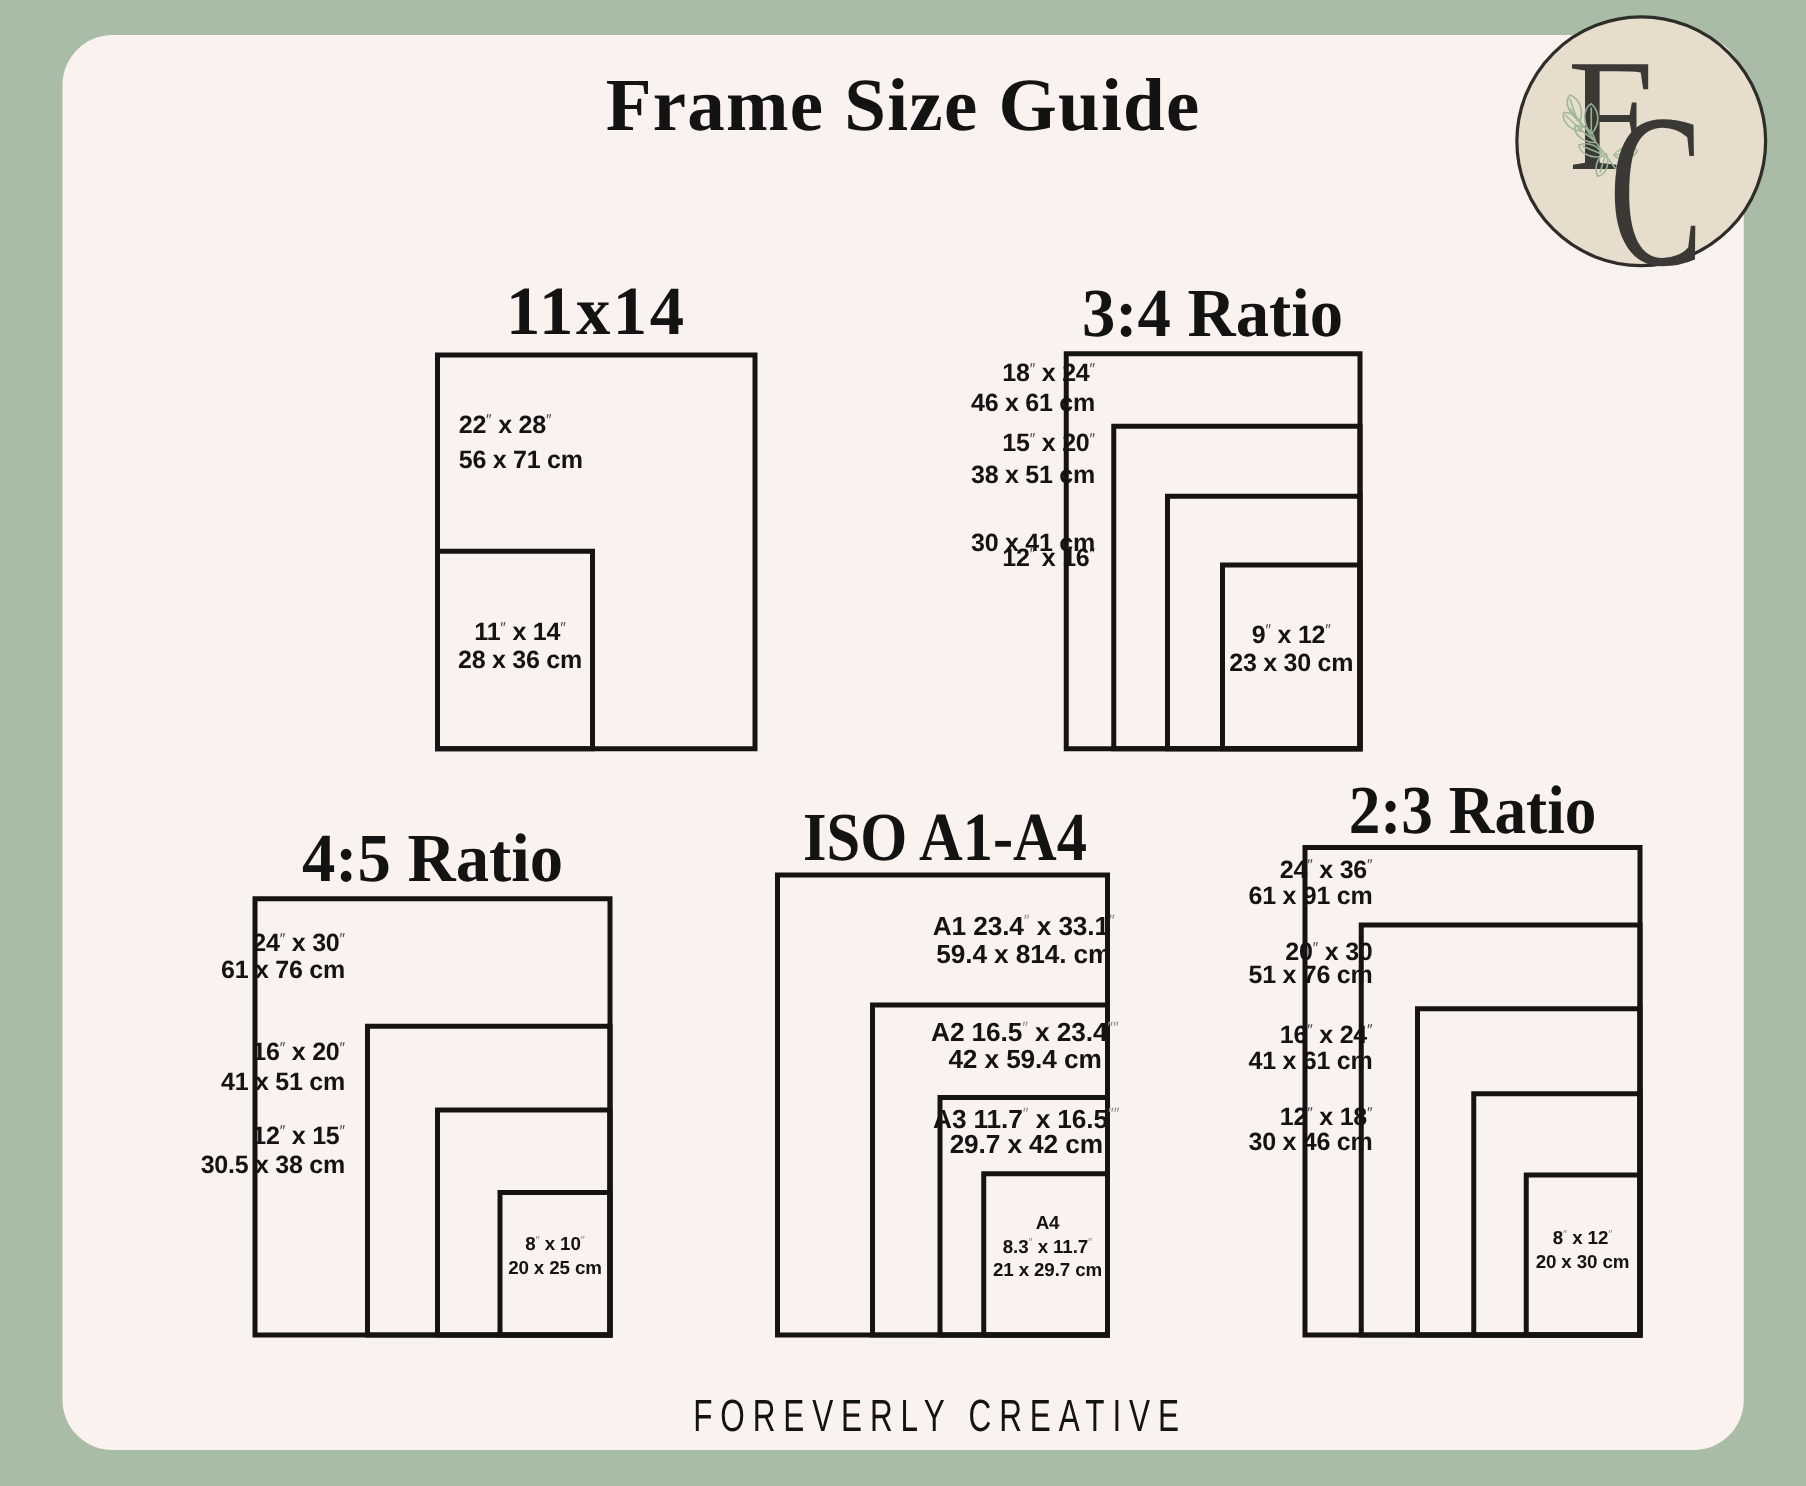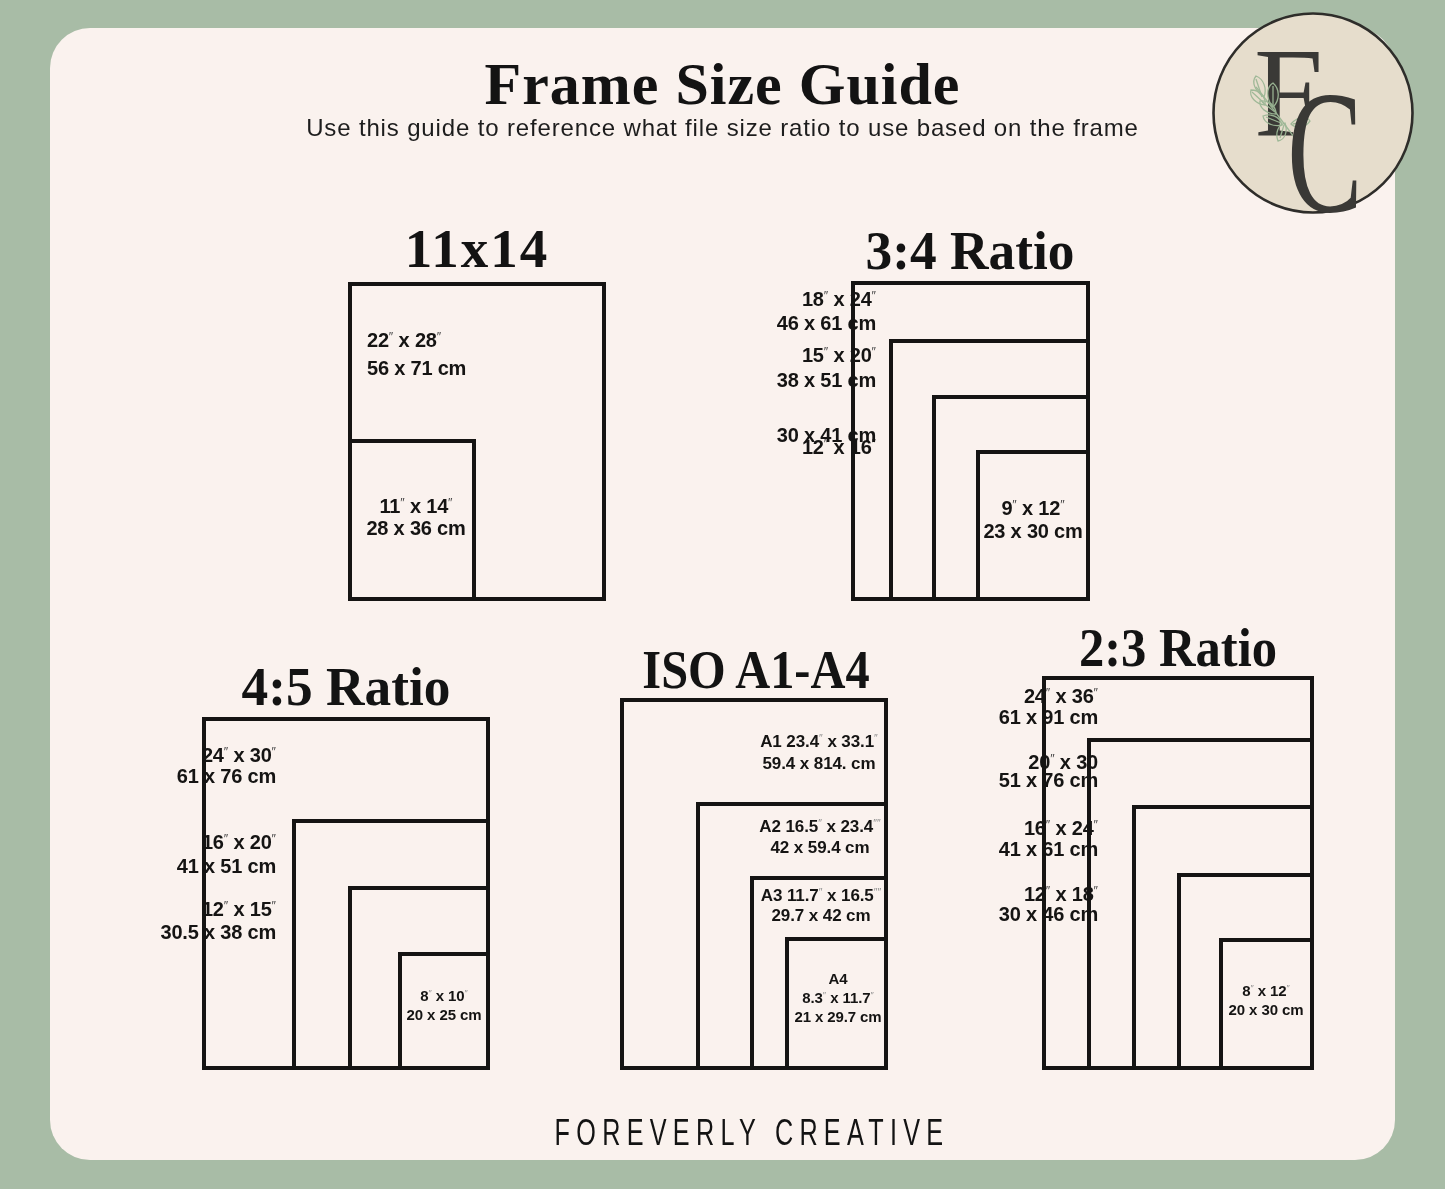--- a/index.html
+++ b/index.html
@@ -1,34 +1,33 @@
 <!DOCTYPE html>
 <html><head>
 <meta charset="utf-8">
 <style>
   html,body{margin:0;padding:0;}
   body{width:1445px;height:1189px;background:#a8bca6;font-family:"Liberation Sans",sans-serif;overflow:hidden;}
   .page{position:absolute;left:0;top:0;width:1242px;height:1189px;}
   .rect{position:absolute;border:4px solid #151413;box-sizing:border-box;}
   .lab{position:absolute;font-weight:bold;color:#151413;white-space:nowrap;font-size:20px;line-height:25px;letter-spacing:-0.2px;}
-  .iso{font-size:17px;line-height:21px;letter-spacing:-0.1px;}
+  .iso{font-size:21px;line-height:21px;letter-spacing:-0.1px;}
   .sm{font-size:15px;line-height:19px;letter-spacing:-0.1px;}
   .q{font-weight:400;font-size:0.62em;position:relative;top:-0.52em;color:#454545;letter-spacing:0;}
   .sm .q,.iso .q{color:#8f8f8f;}
   .dtitle{position:absolute;font-family:"Liberation Serif",serif;font-weight:bold;color:#131313;white-space:nowrap;font-size:55px;line-height:55px;}
 </style>
 </head>
 <body>
 <div class="page">
 
   <div style="position:absolute;left:50px;top:28px;width:1345px;height:1132px;background:#faf2ee;border-radius:40px;"></div>
 
   <div id="maintitle" style="position:absolute;left:0;top:50px;width:1445px;text-align:center;font-family:'Liberation Serif',serif;font-weight:bold;font-size:60px;color:#131313;letter-spacing:1px;">Frame Size Guide</div>
 
-  <div style="position:absolute;left:0;top:114px;width:1445px;text-align:center;font-size:24px;letter-spacing:0.85px;color:#1d1d1d;">Use this guide to reference what file size ratio to use based on the frame</div>
 
 
   <svg style="position:absolute;left:1211px;top:11px;" width="204" height="204" viewBox="0 0 204 204">
 
     <circle cx="102" cy="102" r="99.5" fill="#e6ddcc" stroke="#2e2d2a" stroke-width="2.6"></circle>
 
     <text transform="translate(43,124.2) scale(0.97,1)" font-family="Liberation Serif" font-size="128" fill="#3a3936">F</text>
 
     <g stroke="#9cb795" stroke-width="1.3" fill="none" opacity="0.95">
       <path d="M 45 76 C 55 88 68 106 86 130 C 88 133 90 136 91 139"></path>

